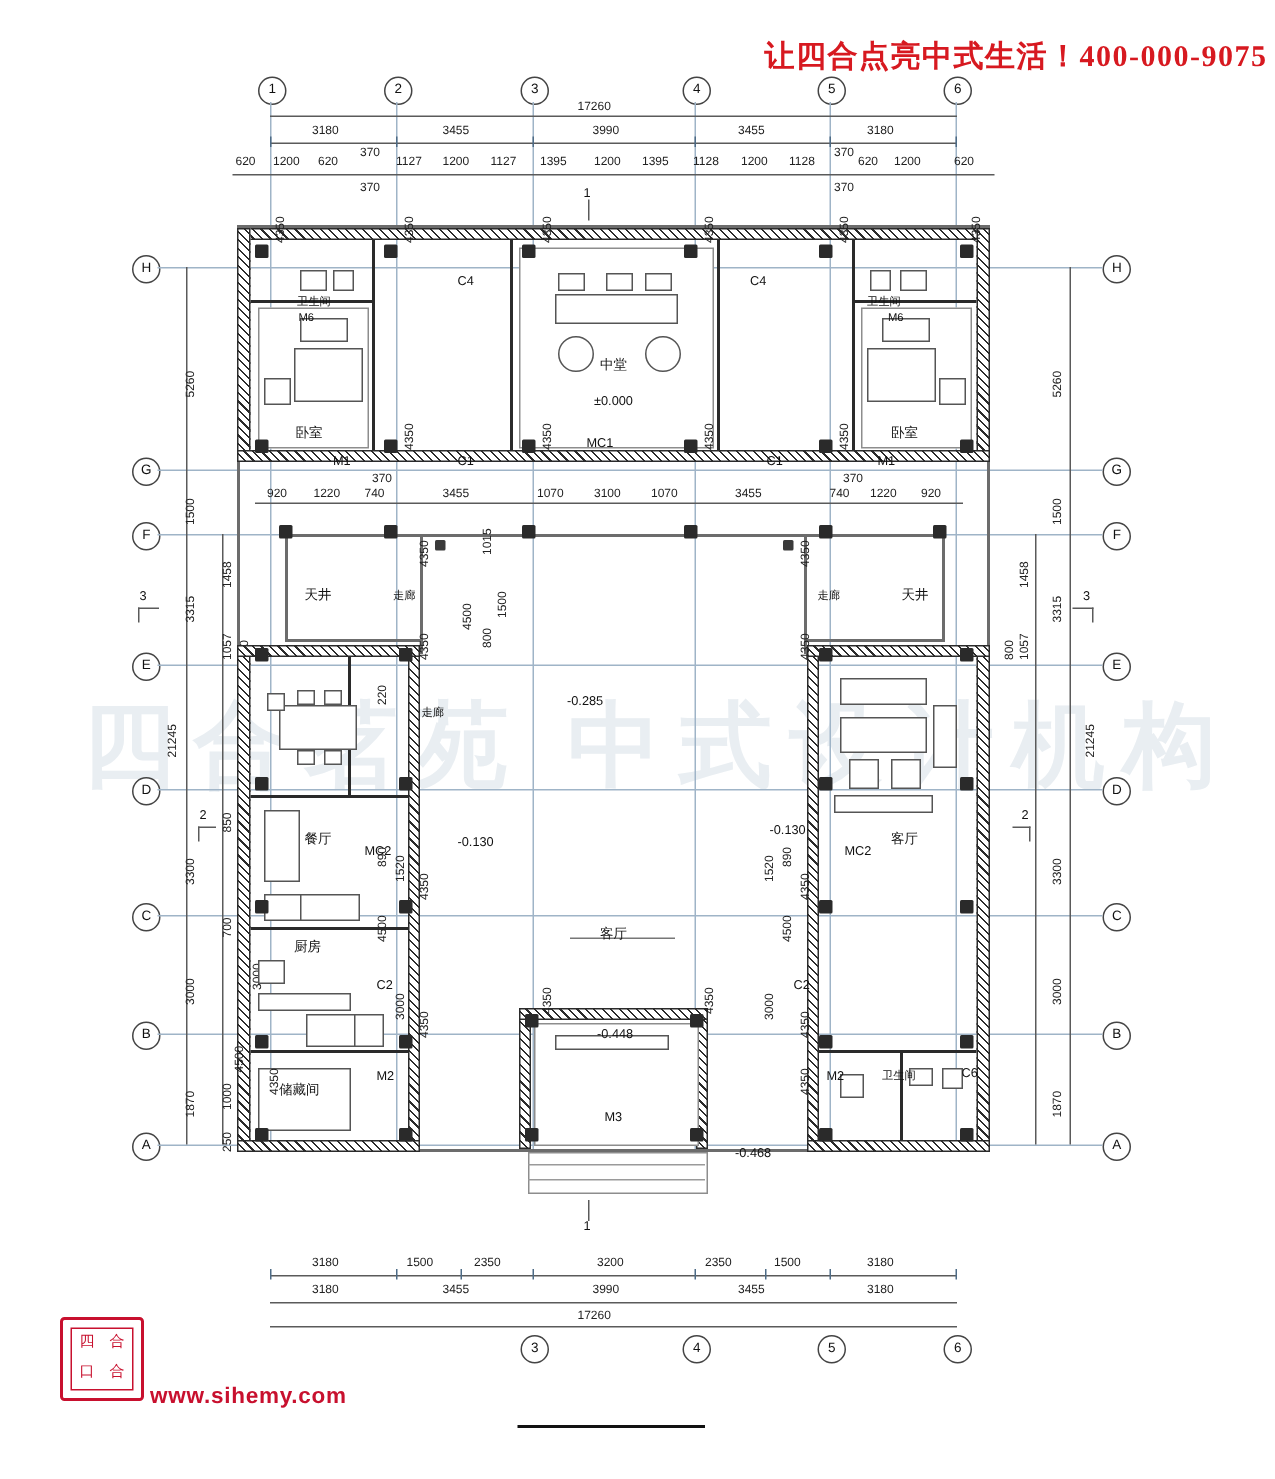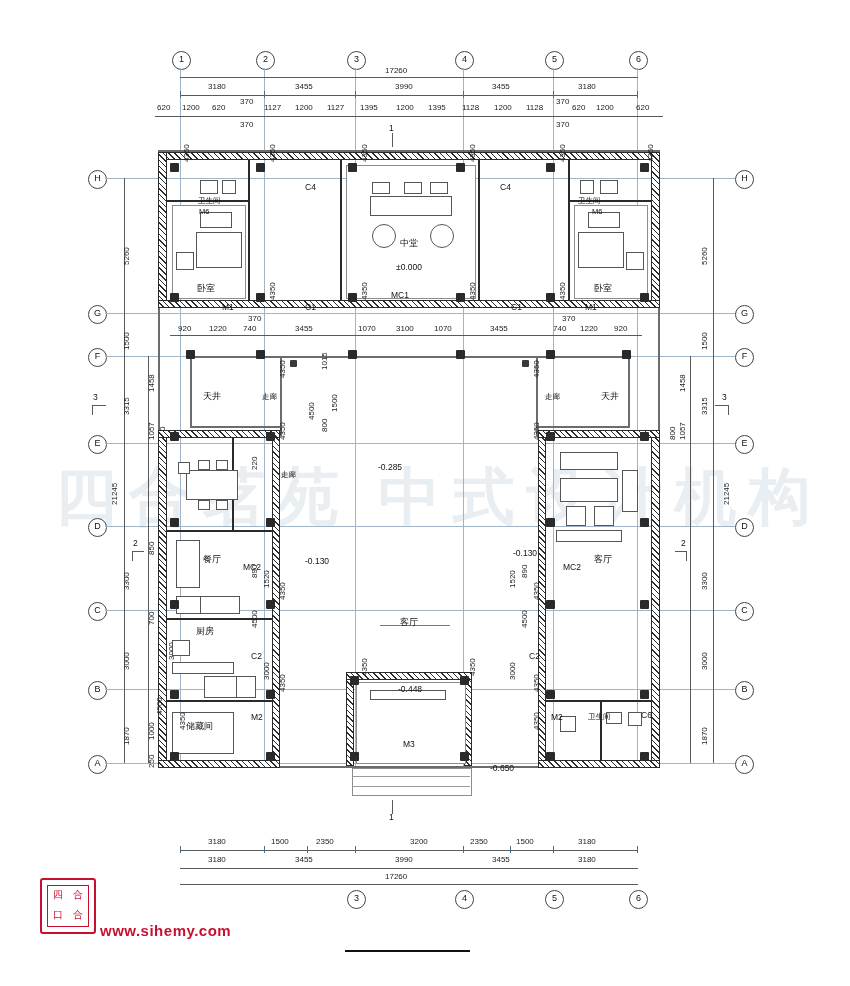--- a/index.html
+++ b/index.html
@@ -116,20 +116,21 @@
     white-space:nowrap;
   }
   #plan-title .scale{font-size:10px;margin-left:8px;font-family:"Liberation Sans",sans-serif;}
   #plan-title-rule{position:absolute;left:345px;top:950px;width:125px;height:2px;background:#111;}
 </style>
 </head>
 <body>
 
 <div class="stage">
 
+  <div class="abs" id="slogan">让四合点亮中式生活！400-000-9075</div>
 
   <div class="abs" id="watermark">四合茗苑 中式设计机构</div>
 
   <div class="bub" style="left:172px;top:51px">1</div>
   <div class="bub" style="left:256px;top:51px">2</div>
   <div class="bub" style="left:347px;top:51px">3</div>
   <div class="bub" style="left:455px;top:51px">4</div>
   <div class="bub" style="left:545px;top:51px">5</div>
   <div class="bub" style="left:629px;top:51px">6</div>
 
@@ -445,21 +446,21 @@
   <div class="lbl cn" style="left:196px;top:625px">厨房</div>
   <div class="lbl cn" style="left:594px;top:553px">客厅</div>
   <div class="lbl cn" style="left:400px;top:616px">客厅</div>
   <div class="lbl cn" style="left:186px;top:720px">储藏间</div>
 
   <div class="lbl" style="left:396px;top:262px">±0.000</div>
   <div class="lbl" style="left:378px;top:462px">-0.285</div>
   <div class="lbl" style="left:305px;top:556px">-0.130</div>
   <div class="lbl" style="left:513px;top:548px">-0.130</div>
   <div class="lbl" style="left:398px;top:684px">-0.448</div>
-  <div class="lbl" style="left:490px;top:763px">-0.650</div>
+  <div class="lbl" style="left:490px;top:763px">-0.468</div>
 
   <div class="lbl" style="left:305px;top:182px">C4</div>
   <div class="lbl" style="left:500px;top:182px">C4</div>
   <div class="lbl" style="left:305px;top:302px">C1</div>
   <div class="lbl" style="left:511px;top:302px">C1</div>
   <div class="lbl" style="left:391px;top:290px">MC1</div>
   <div class="lbl" style="left:222px;top:302px">M1</div>
   <div class="lbl" style="left:585px;top:302px">M1</div>
   <div class="lbl sm" style="left:199px;top:207px">M6</div>
   <div class="lbl sm" style="left:592px;top:207px">M6</div>
@@ -510,21 +511,21 @@
   <div class="tick" style="left:264px;top:846px"></div>
   <div class="tick" style="left:307px;top:846px"></div>
   <div class="tick" style="left:355px;top:846px"></div>
   <div class="tick" style="left:463px;top:846px"></div>
   <div class="tick" style="left:510px;top:846px"></div>
   <div class="tick" style="left:553px;top:846px"></div>
   <div class="tick" style="left:637px;top:846px"></div>
   <div class="dimtxt" style="left:208px;top:837px">3180</div>
   <div class="dimtxt" style="left:271px;top:837px">1500</div>
   <div class="dimtxt" style="left:316px;top:837px">2350</div>
-  <div class="dimtxt" style="left:410px;top:837px">3200</div>
+  <div class="dimtxt" style="left:398px;top:837px">3200</div>
   <div class="dimtxt" style="left:470px;top:837px">2350</div>
   <div class="dimtxt" style="left:516px;top:837px">1500</div>
   <div class="dimtxt" style="left:578px;top:837px">3180</div>
 
   <div class="dl" style="left:180px;top:868px;width:458px;height:1px"></div>
   <div class="dimtxt" style="left:208px;top:855px">3180</div>
   <div class="dimtxt" style="left:295px;top:855px">3455</div>
   <div class="dimtxt" style="left:395px;top:855px">3990</div>
   <div class="dimtxt" style="left:492px;top:855px">3455</div>
   <div class="dimtxt" style="left:578px;top:855px">3180</div>

